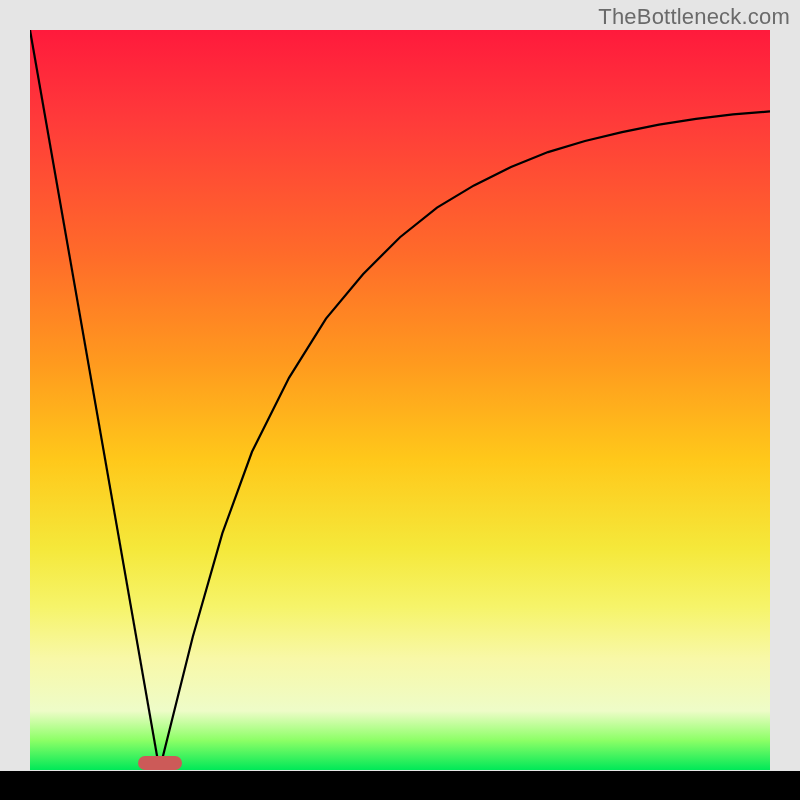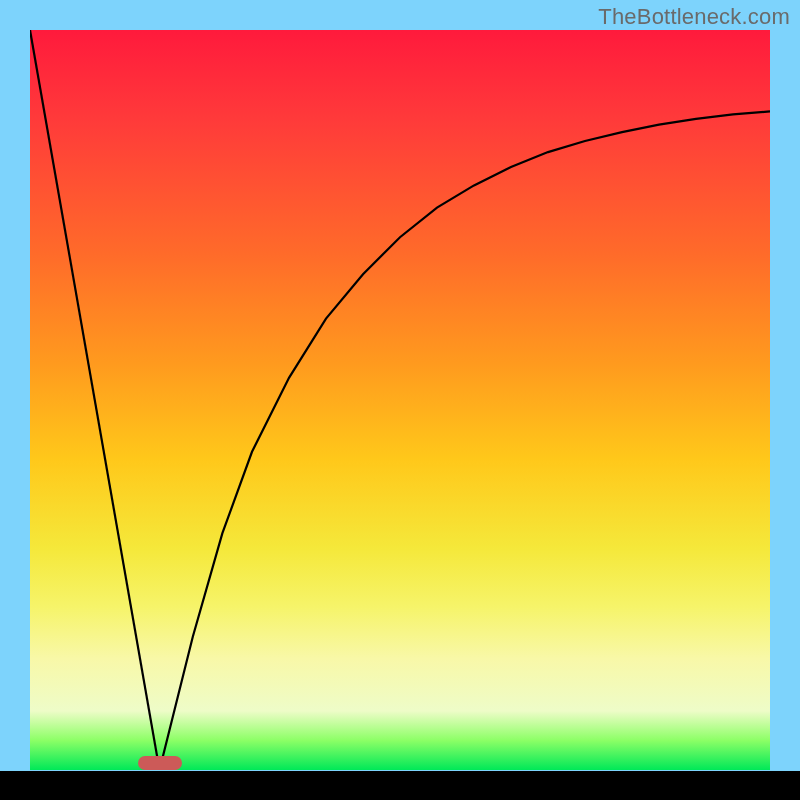--- a/index.html
+++ b/index.html
@@ -8,21 +8,21 @@
     width: 800px;
     height: 800px;
     background: #000;
     overflow: hidden;
     font-family: Arial, Helvetica, sans-serif;
   }
   .frame {
     position: relative;
     width: 800px;
     height: 771px;
-    background: #7dd3fc;
+    background: #e5e5e5;
     text-align: right;
   }
   .plot-area {
     position: absolute;
     left: 30px;
     top: 30px;
     width: 740px;
     height: 740px;
     
     background: linear-gradient(

